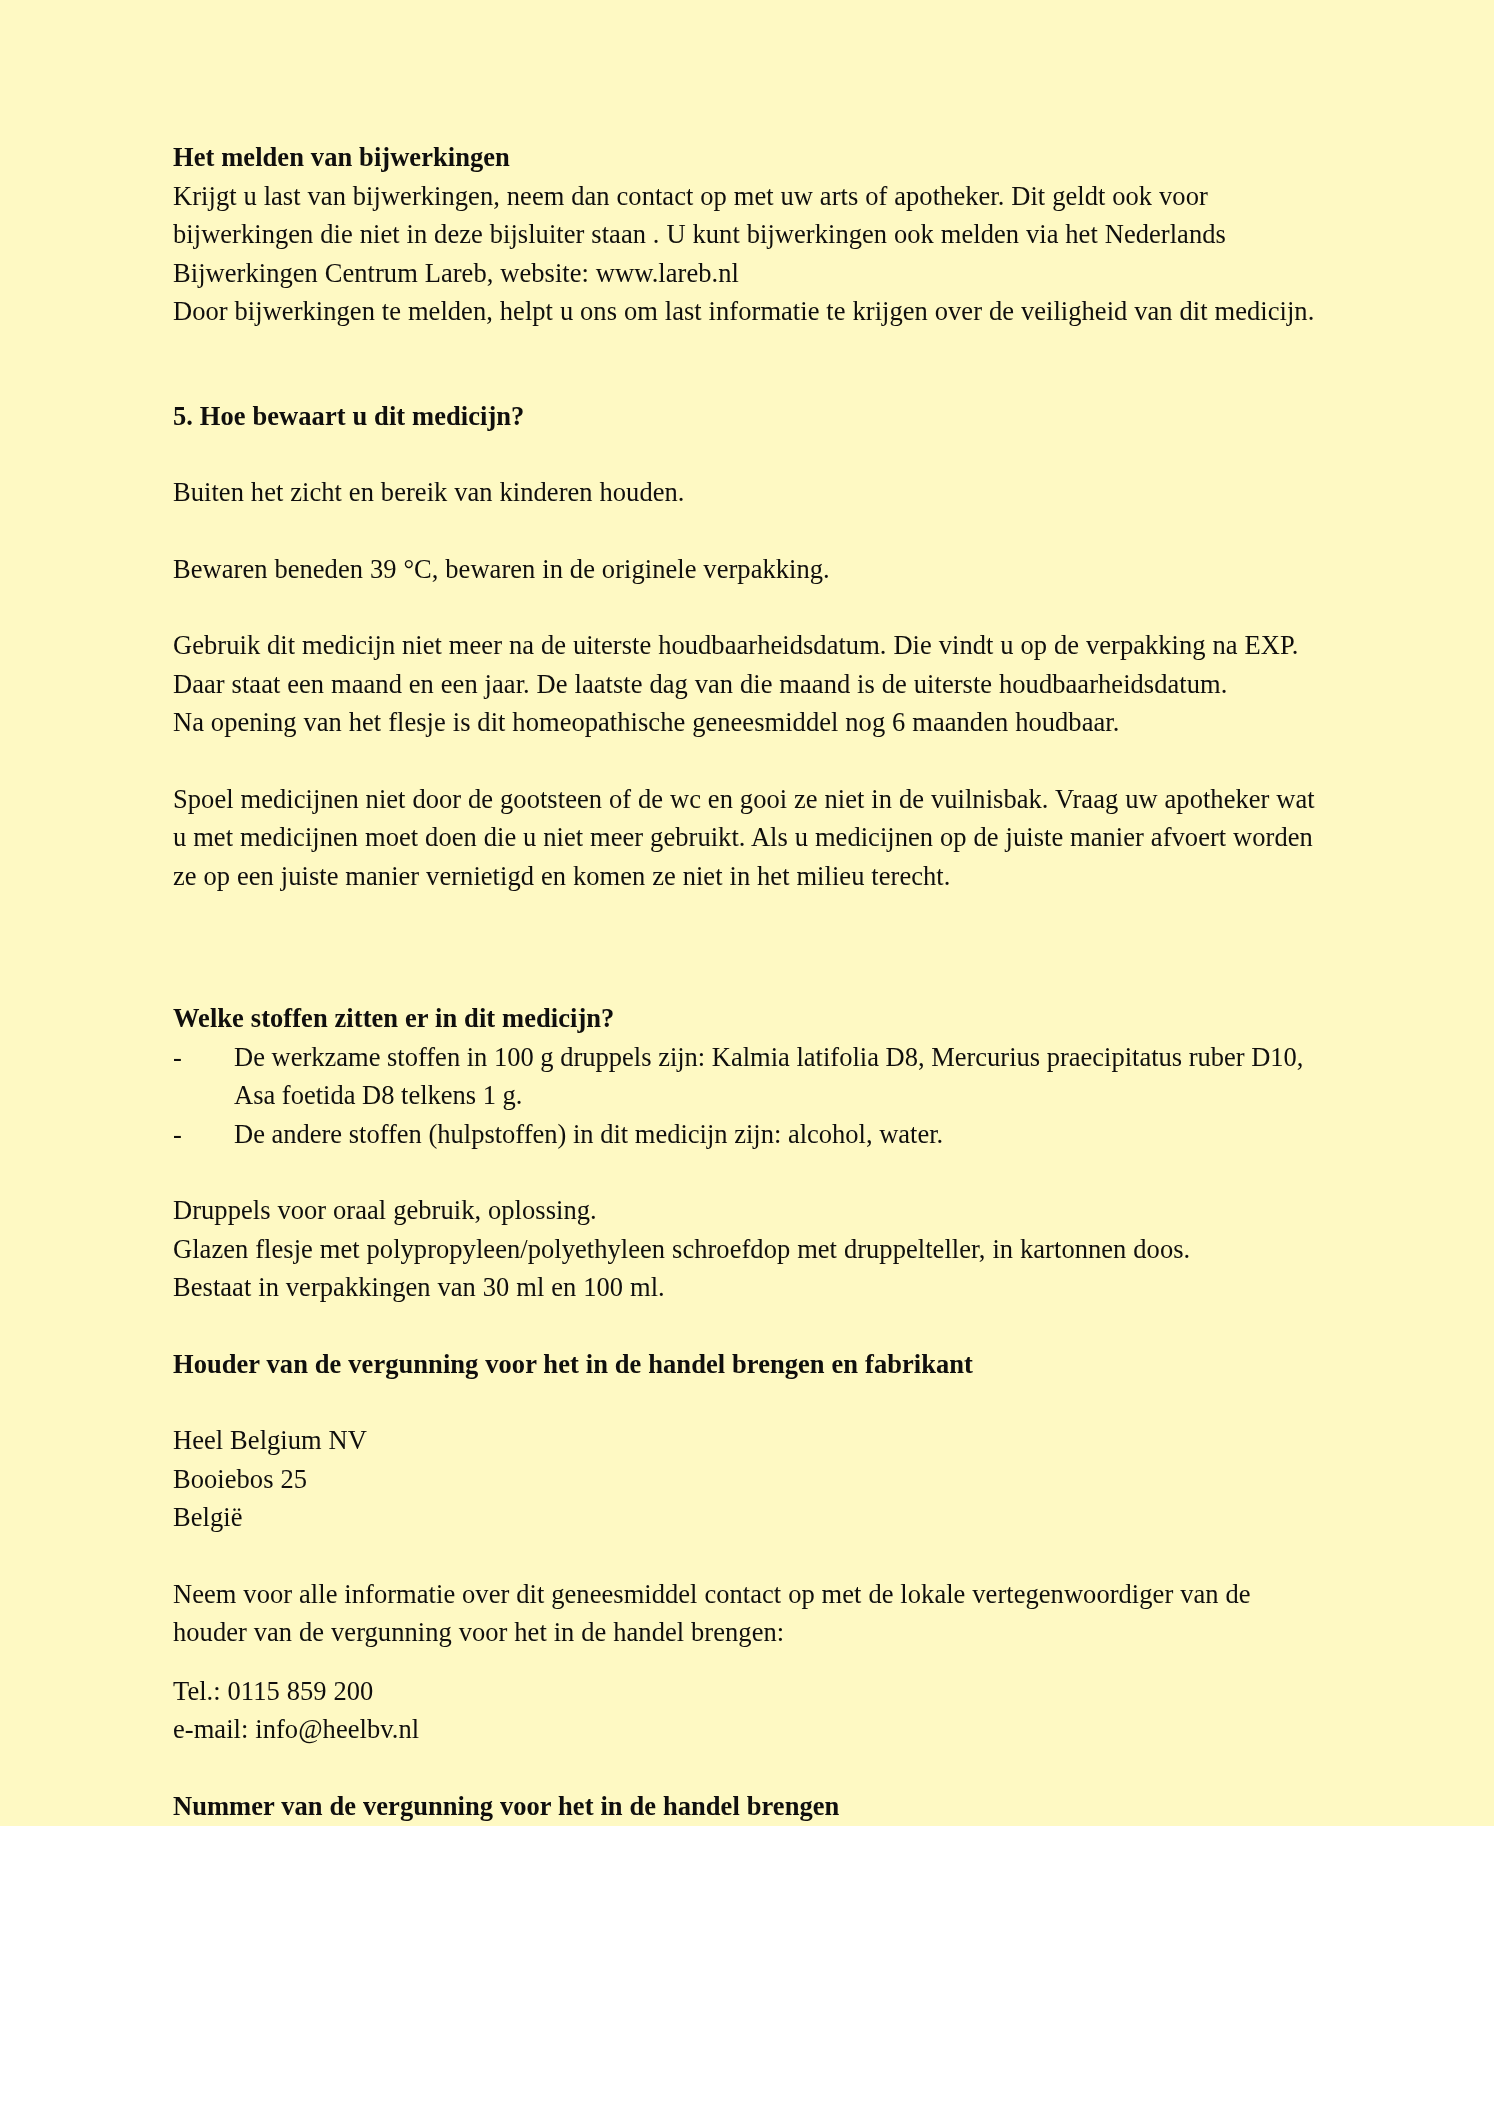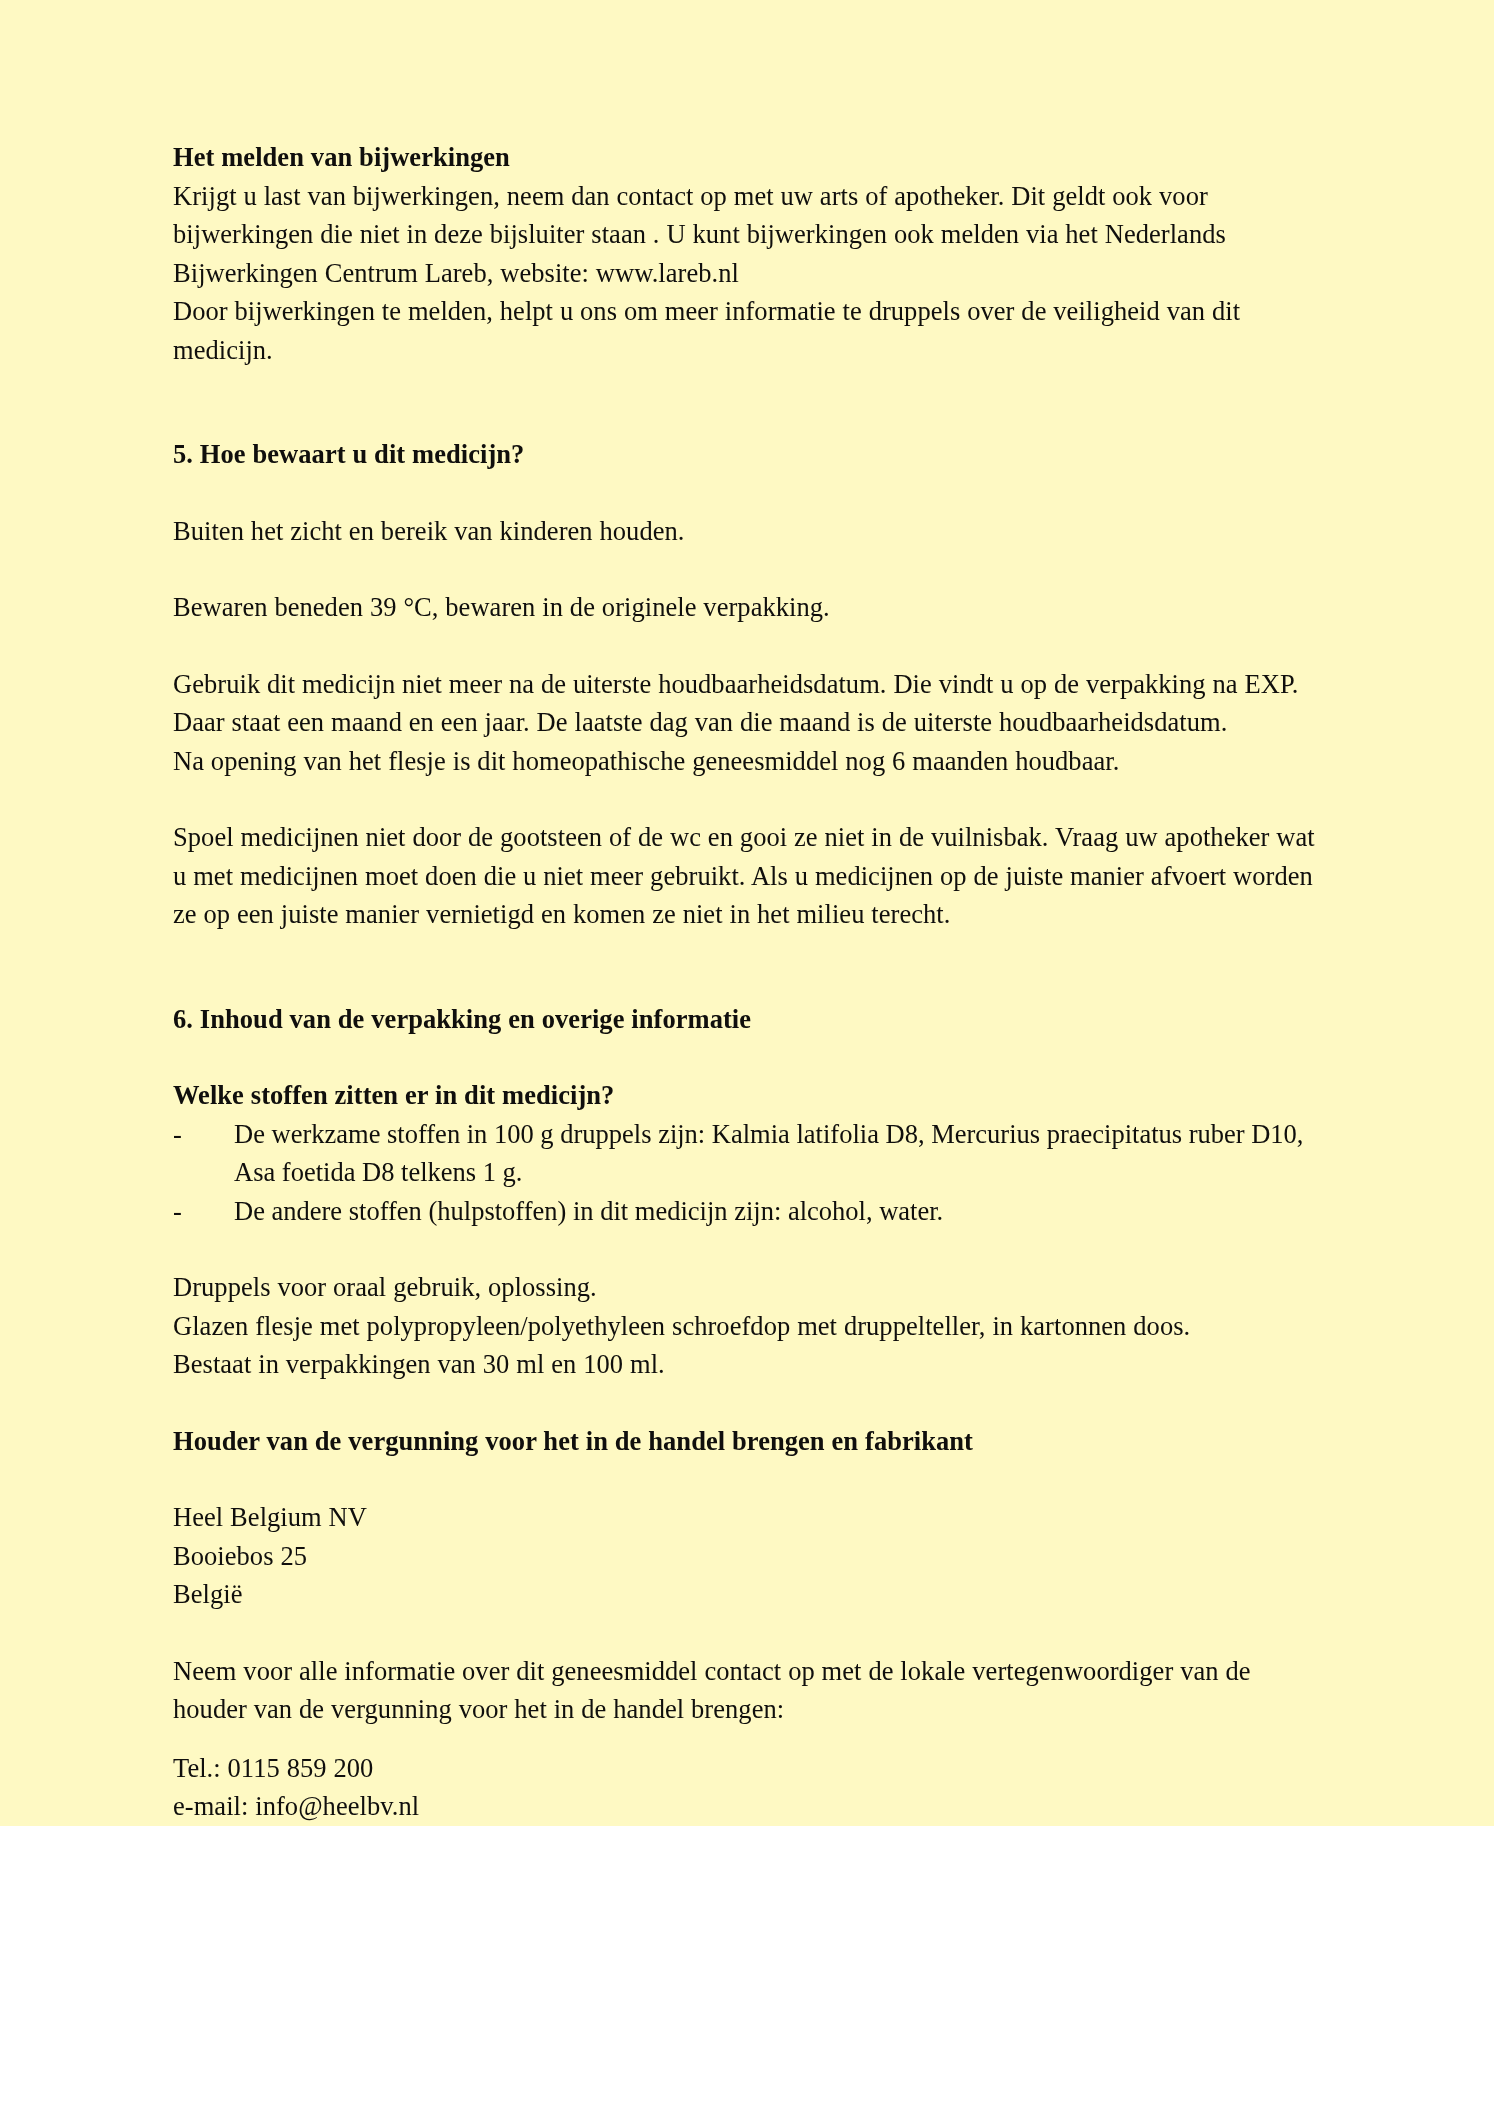--- a/index.html
+++ b/index.html
@@ -72,38 +72,37 @@
   }
 </style>
 </head>
 <body>
 
 <div class="page">
   <div class="content">
 
     <div class="p bold">Het melden van bijwerkingen</div>
     <div class="p">Krijgt u last van bijwerkingen, neem dan contact op met uw arts of apotheker. Dit geldt ook voor bijwerkingen die niet in deze bijsluiter staan . U kunt bijwerkingen ook melden via het Nederlands Bijwerkingen Centrum Lareb, website: www.lareb.nl</div>
-    <div class="p">Door bijwerkingen te melden, helpt u ons om meer informatie te druppels over de veiligheid van dit medicijn.</div>
+    <div class="p">Door bijwerkingen te melden, helpt u ons om last informatie te krijgen over de veiligheid van dit medicijn.</div>
 
     <div class="gap-xl"></div>
 
     <div class="p bold">5. Hoe bewaart u dit medicijn?</div>
     <div class="gap-m"></div>
     <div class="p">Buiten het zicht en bereik van kinderen houden.</div>
     <div class="gap-m"></div>
     <div class="p">Bewaren beneden 39 °C, bewaren in de originele verpakking.</div>
     <div class="gap-m"></div>
     <div class="p">Gebruik dit medicijn niet meer na de uiterste houdbaarheidsdatum. Die vindt u op de verpakking na EXP. Daar staat een maand en een jaar. De laatste dag van die maand is de uiterste houdbaarheidsdatum.</div>
     <div class="p">Na opening van het flesje is dit homeopathische geneesmiddel nog 6 maanden houdbaar.</div>
     <div class="gap-m"></div>
     <div class="p">Spoel medicijnen niet door de gootsteen of de wc en gooi ze niet in de vuilnisbak. Vraag uw apotheker wat u met medicijnen moet doen die u niet meer gebruikt. Als u medicijnen op de juiste manier afvoert worden ze op een juiste manier vernietigd en komen ze niet in het milieu terecht.</div>
 
     <div class="gap-xl"></div>
 
-    <div class="p bold">6. Inhoud van de verpakking en overige informatie</div>
 
     <div class="gap-m"></div>
 
     <div class="p bold">Welke stoffen zitten er in dit medicijn?</div>
 
     <div class="dash-list">
       <div class="dash-item">
         <span class="dash-marker">-</span>
         <span>De werkzame stoffen in 100 g druppels zijn: Kalmia latifolia D8, Mercurius praecipitatus ruber D10, Asa foetida D8 telkens 1 g.</span>
       </div>

